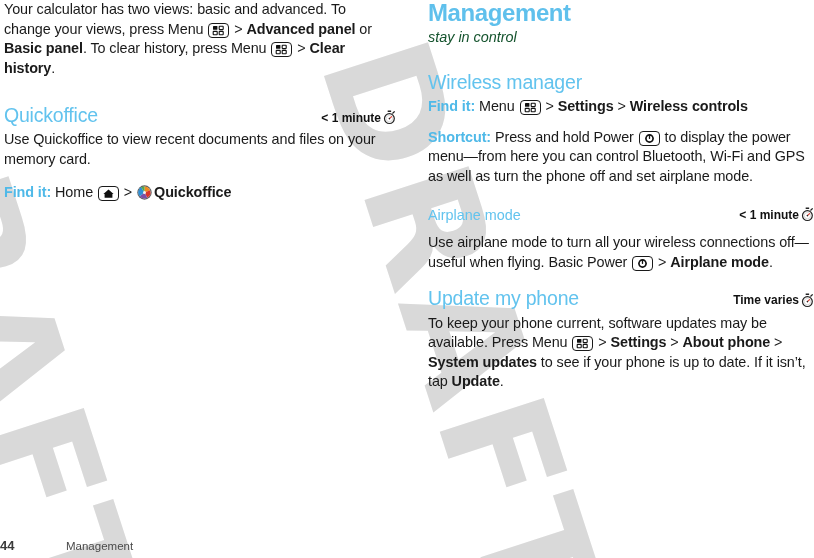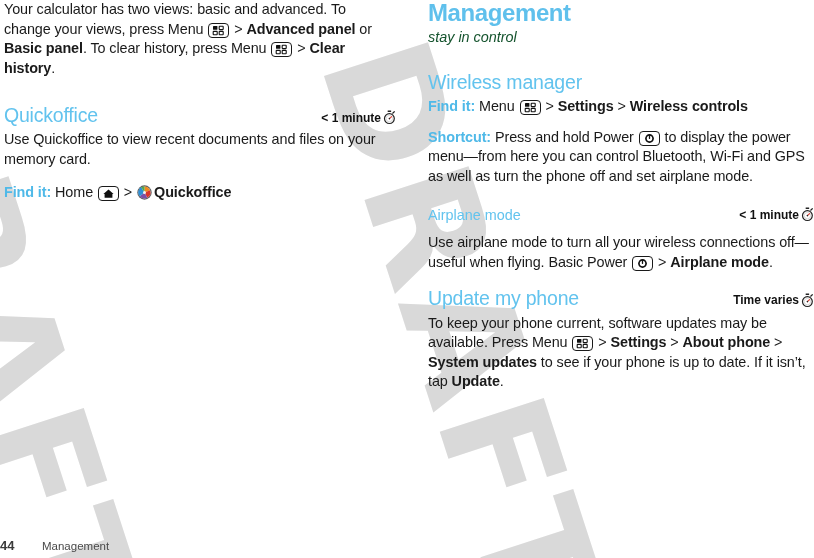--- a/index.html
+++ b/index.html
@@ -158,21 +158,21 @@
     bottom: 5px;
     width: 814px;
     z-index: 2;
     display: flex;
     align-items: baseline;
   }
   .pagenum {
     font-size: 13px;
     font-weight: 700;
     color: #3b3b3b;
-    width: 42px;
+    width: 66px;
   }
   .footer-title {
     font-size: 11.5px;
     color: #4a4a4a;
   }
   .nowrap { white-space: nowrap; }
 </style>
 </head>
 <body>
 

